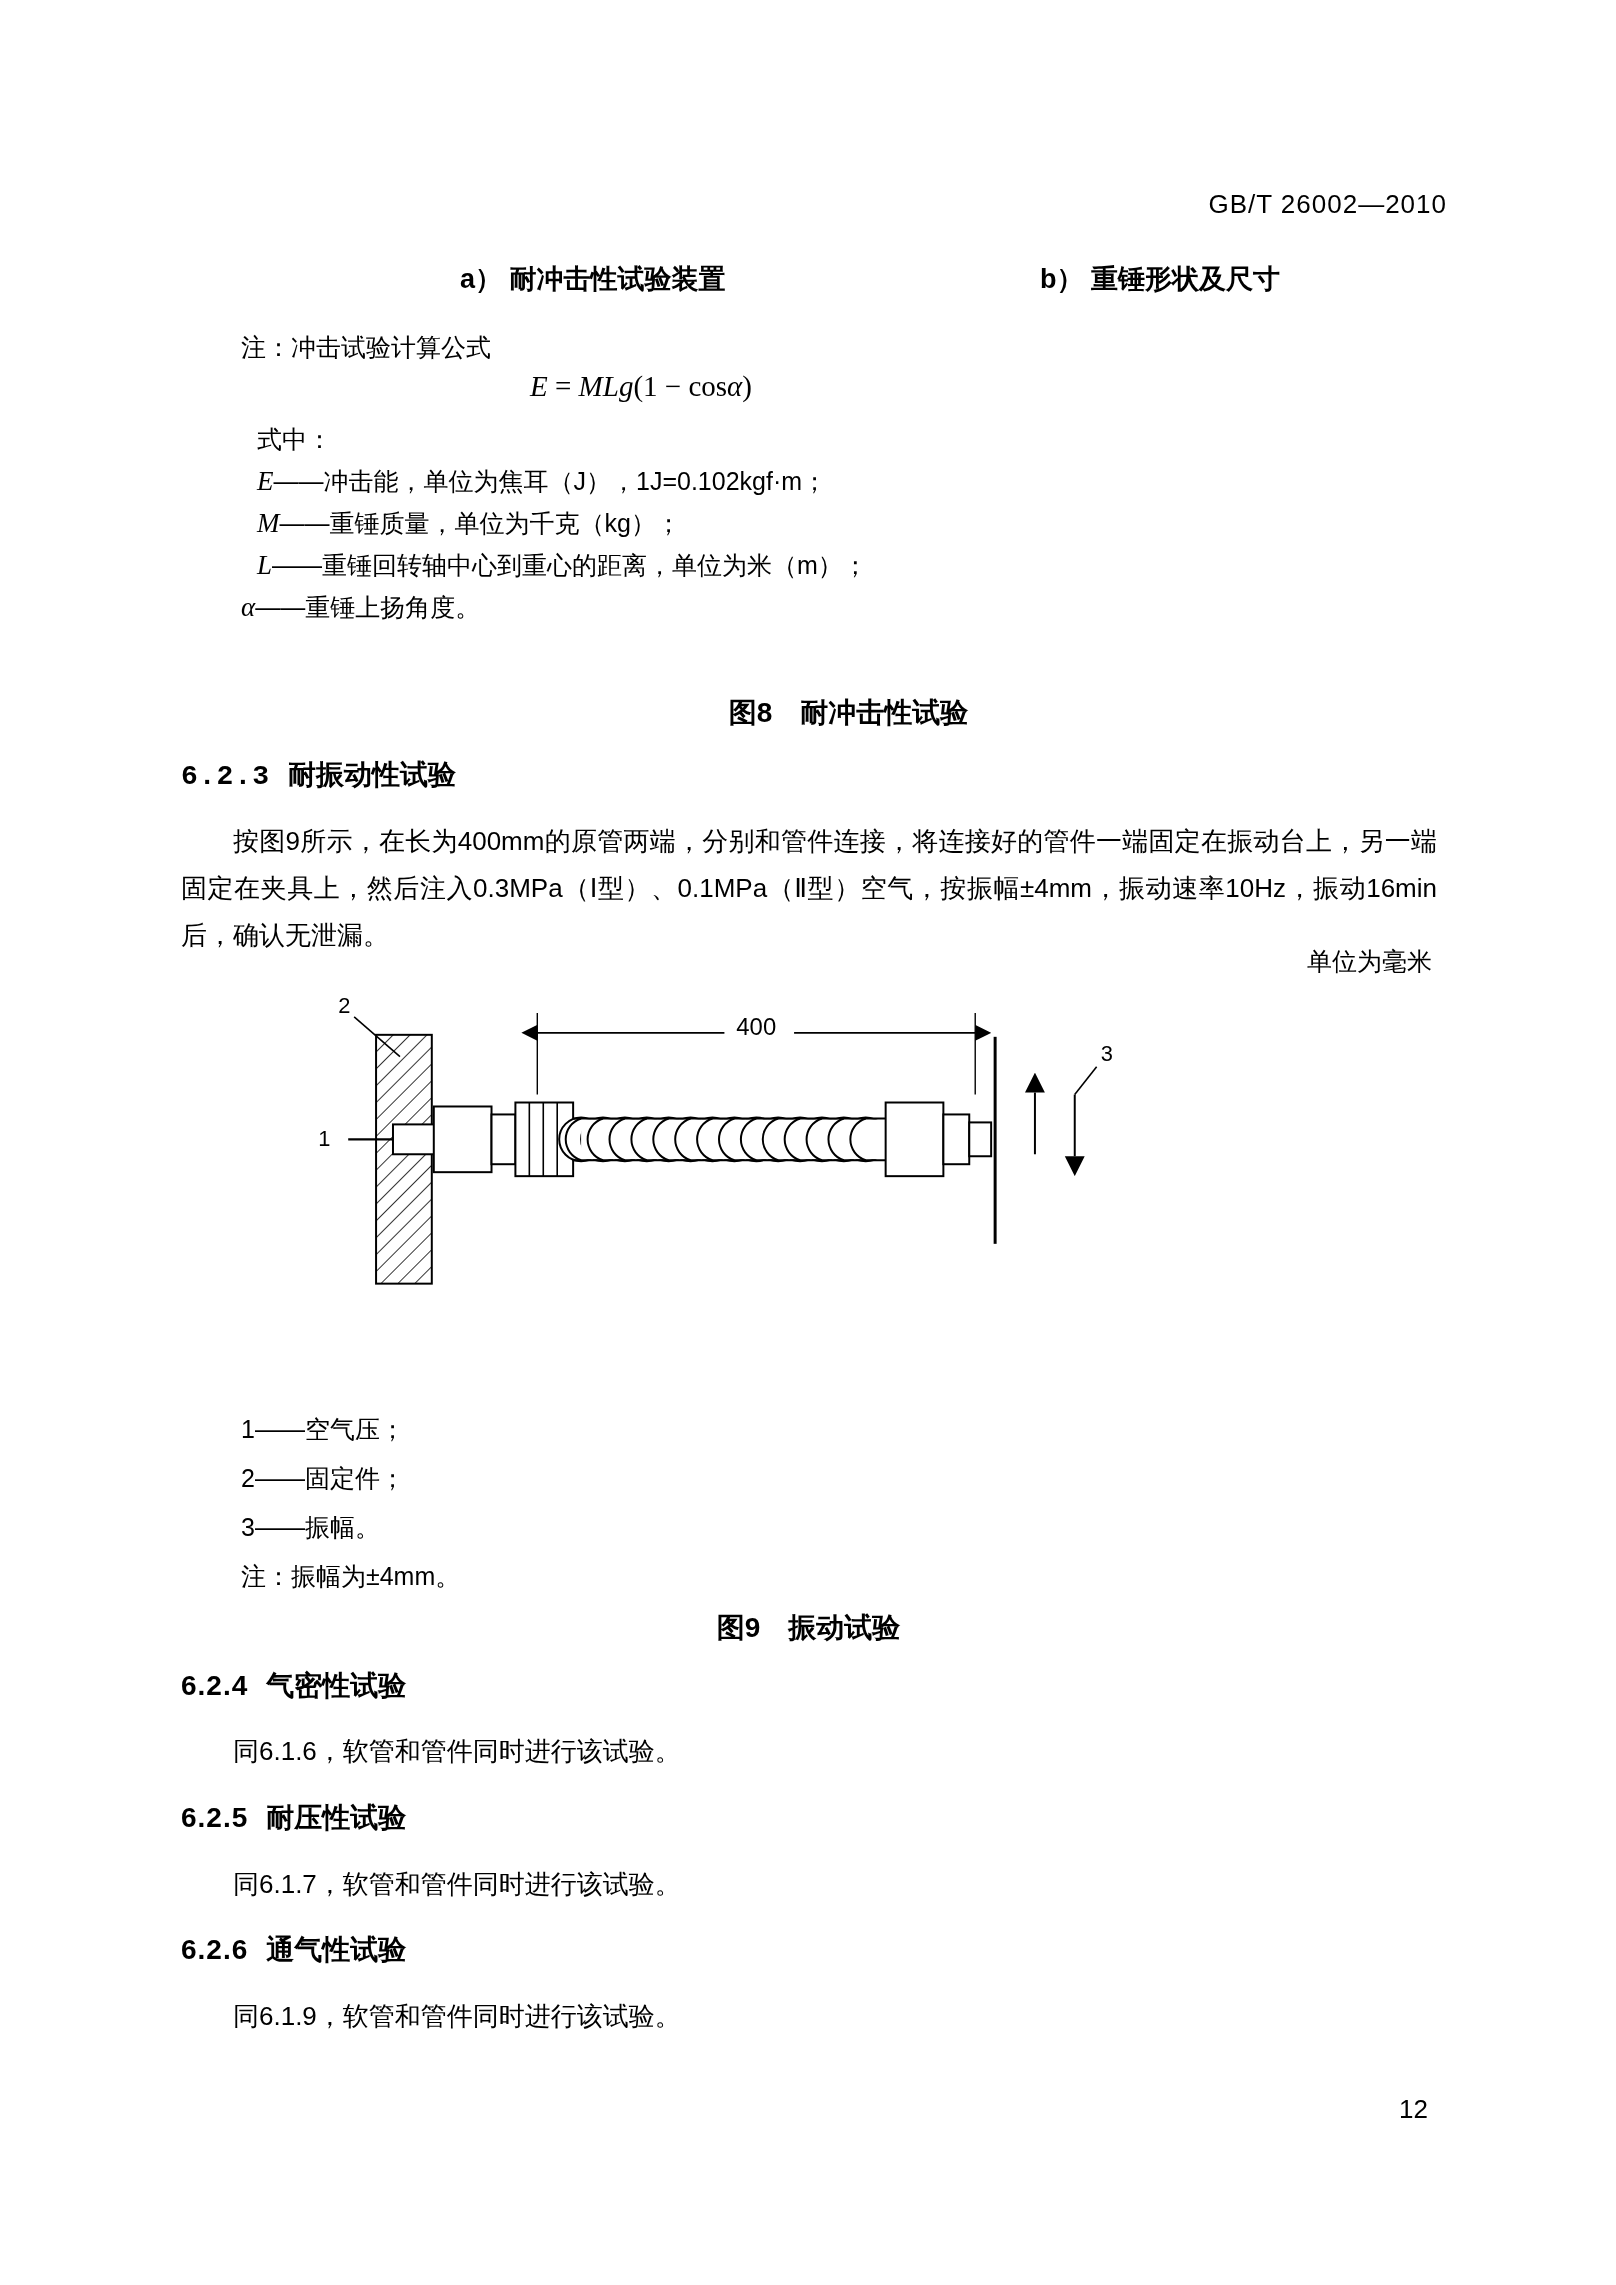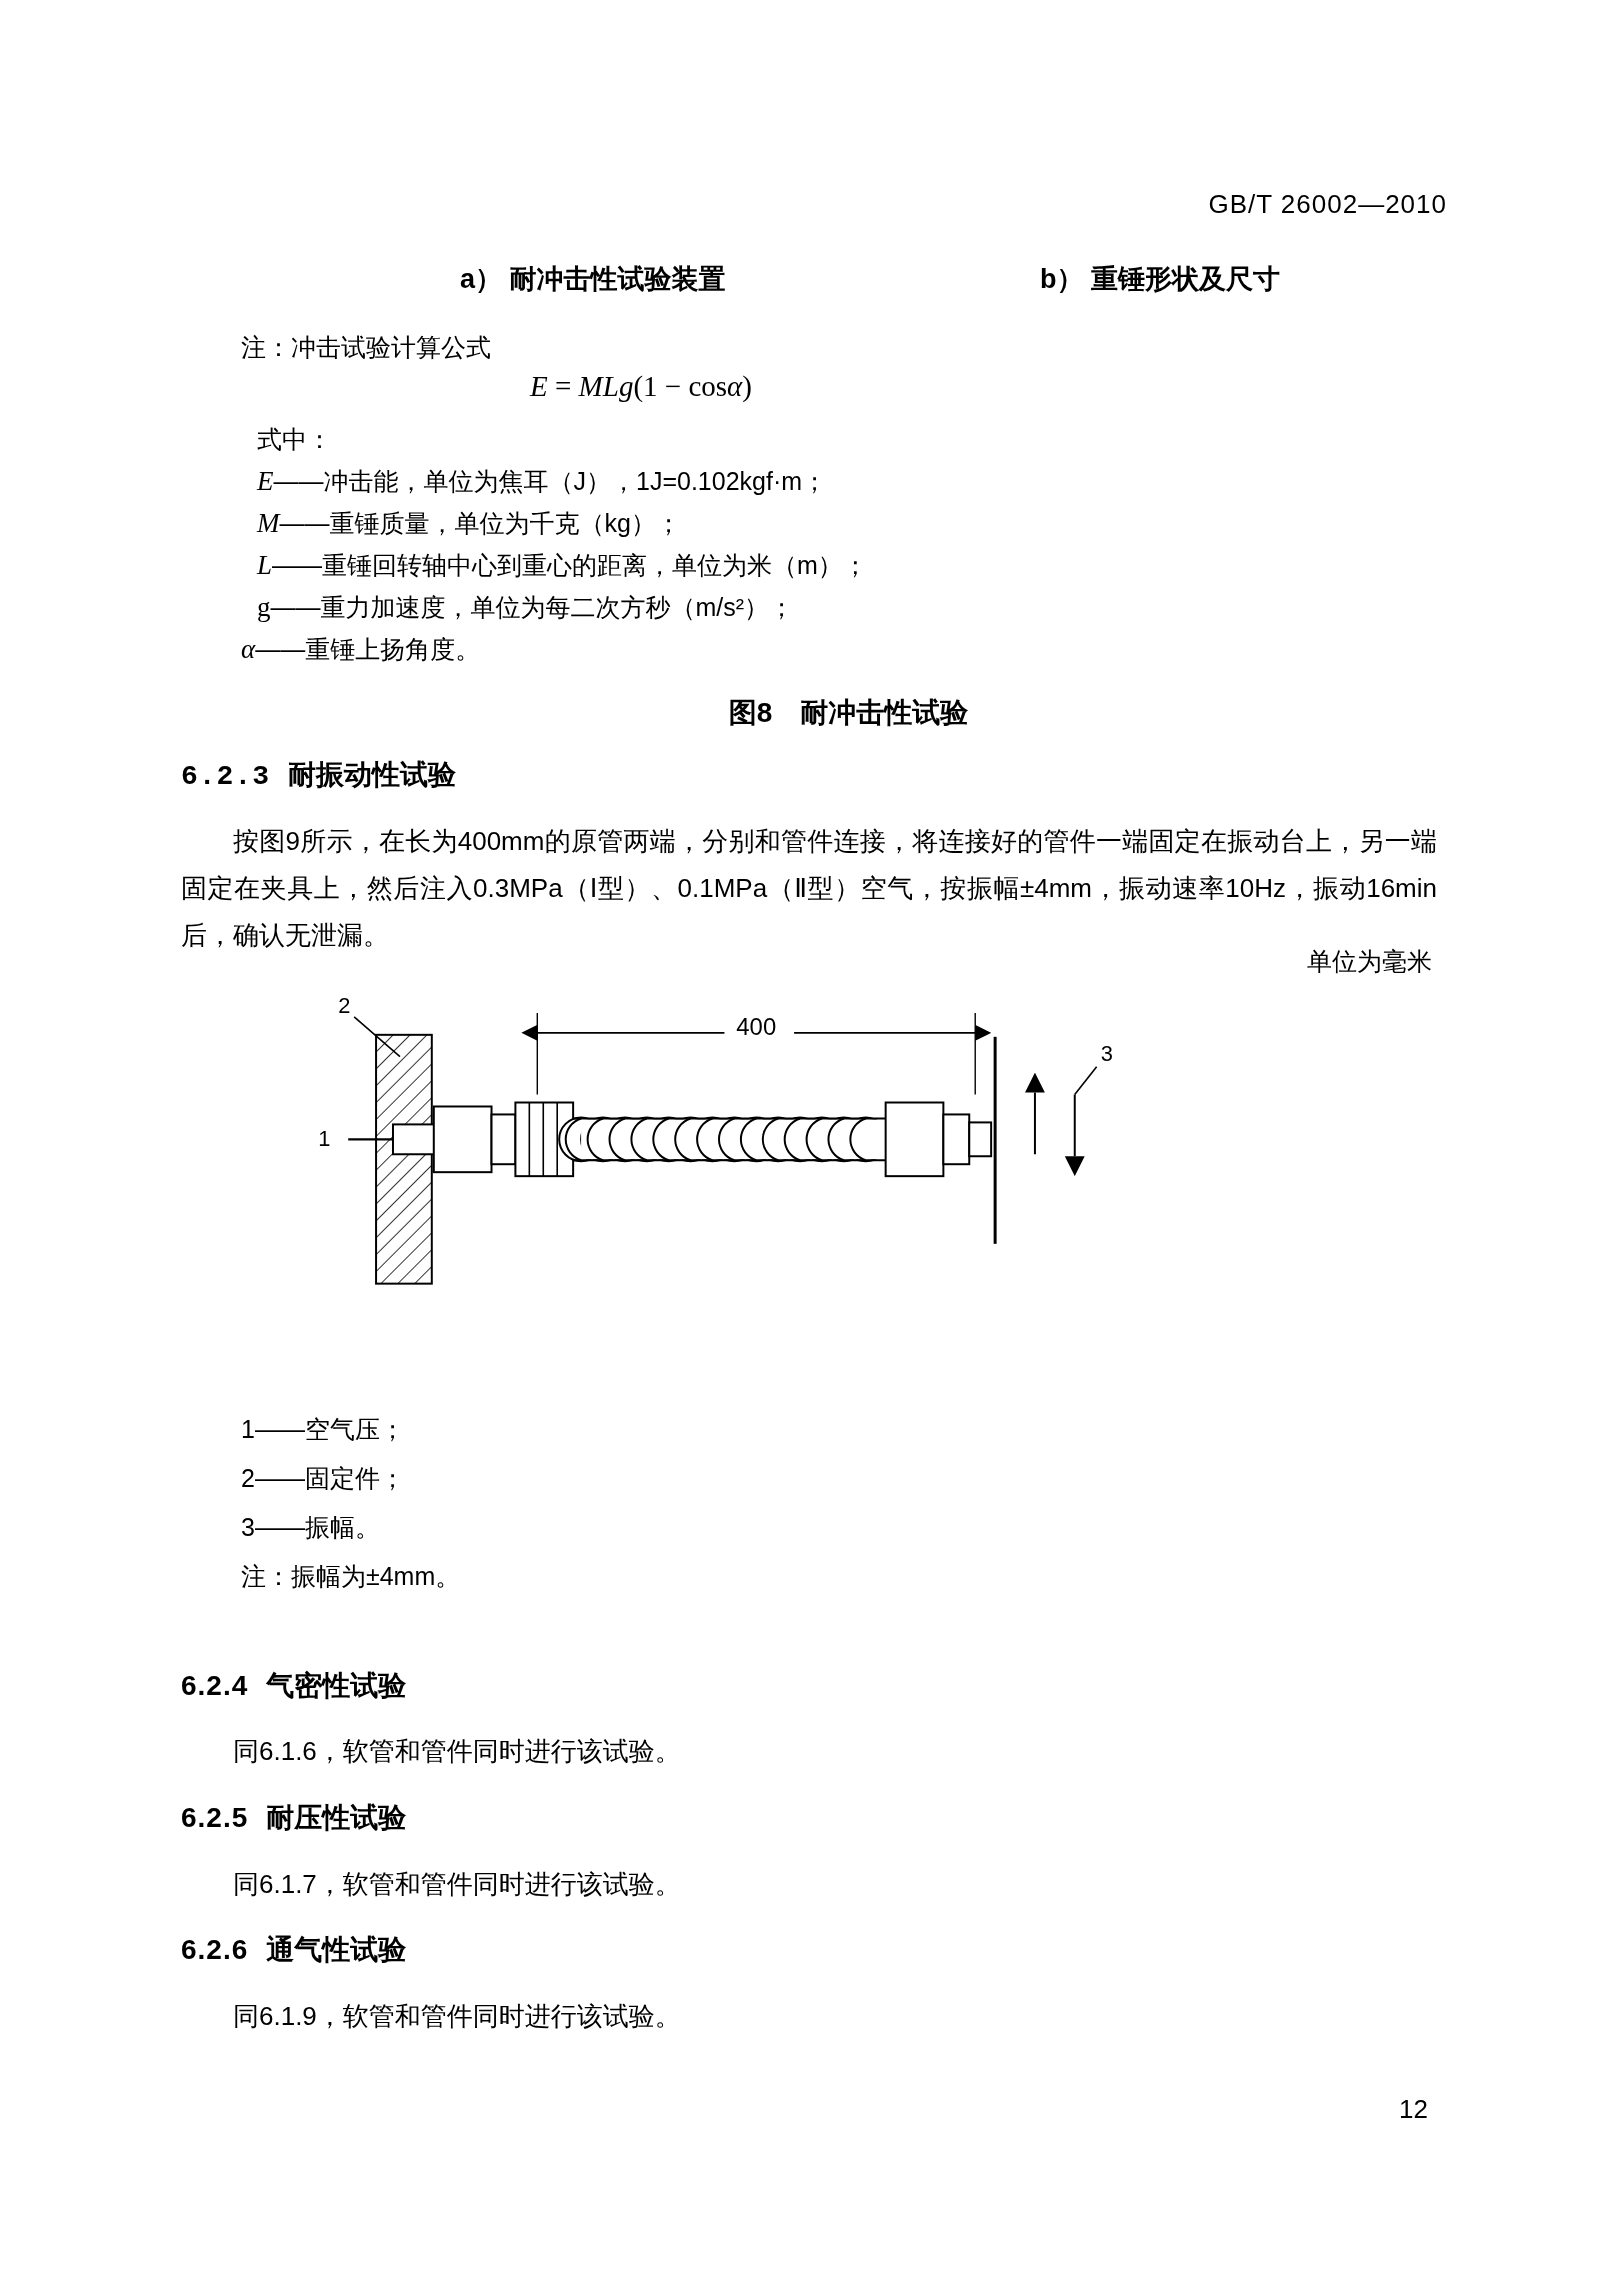--- a/index.html
+++ b/index.html
@@ -188,23 +188,20 @@
   <div class="legend">
     <div class="row">式中：</div>
     <div class="row">
       <span class="sym">E</span><span>——冲击能，单位为焦耳（J），1J=0.102kgf·m；</span>
     </div>
     <div class="row">
       <span class="sym">M</span><span>——重锤质量，单位为千克（kg）；</span>
     </div>
     <div class="row">
       <span class="sym">L</span><span>——重锤回转轴中心到重心的距离，单位为米（m）；</span>
-    </div>
-    <div class="row">
-      <span class="sym-up">g</span><span>——重力加速度，单位为每二次方秒（m/s²）；</span>
     </div>
     <div class="row">
       <span class="sym" style="margin-left:-16px;">α</span><span>——重锤上扬角度。</span>
     </div>
   </div>
 
   <div class="fig8-title">图8　耐冲击性试验</div>
 
   <div class="clause" style="left:181px; top:756px;font-family:Liberation Mono, monospace;">
     <span class="num">6.2.3</span><span class="ttl">耐振动性试验</span>
@@ -301,20 +298,21 @@
     </svg>
   </div>
 
   <div class="key-list">
     <div class="row">1——空气压；</div>
     <div class="row">2——固定件；</div>
     <div class="row">3——振幅。</div>
     <div class="row">注：振幅为±4mm。</div>
   </div>
 
+  <div class="fig9-title">图9　振动试验</div>
 
   <div class="clause" style="left:181px; top:1667px;">
     <span class="num">6.2.4</span><span class="ttl">气密性试验</span>
   </div>
   <div class="para" style="left:181px; top:1728px; width:1256px; text-indent:52px;">同6.1.6，软管和管件同时进行该试验。</div>
 
   <div class="clause" style="left:181px; top:1799px;">
     <span class="num">6.2.5</span><span class="ttl">耐压性试验</span>
   </div>
   <div class="para" style="left:181px; top:1861px; width:1256px; text-indent:52px;">同6.1.7，软管和管件同时进行该试验。</div>

